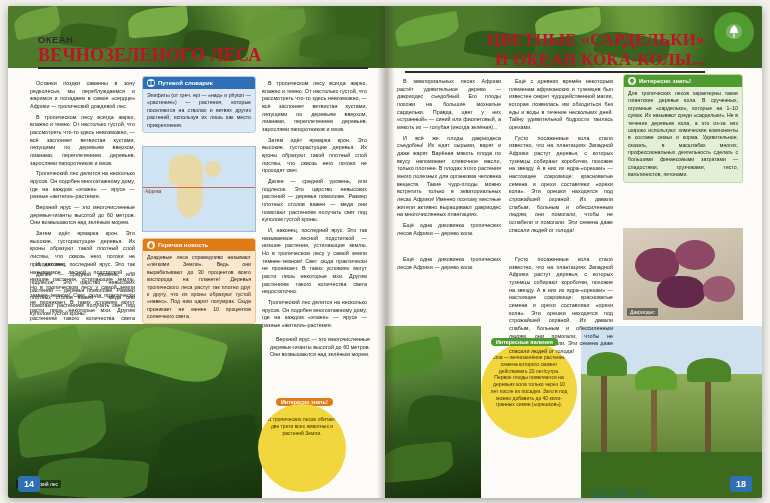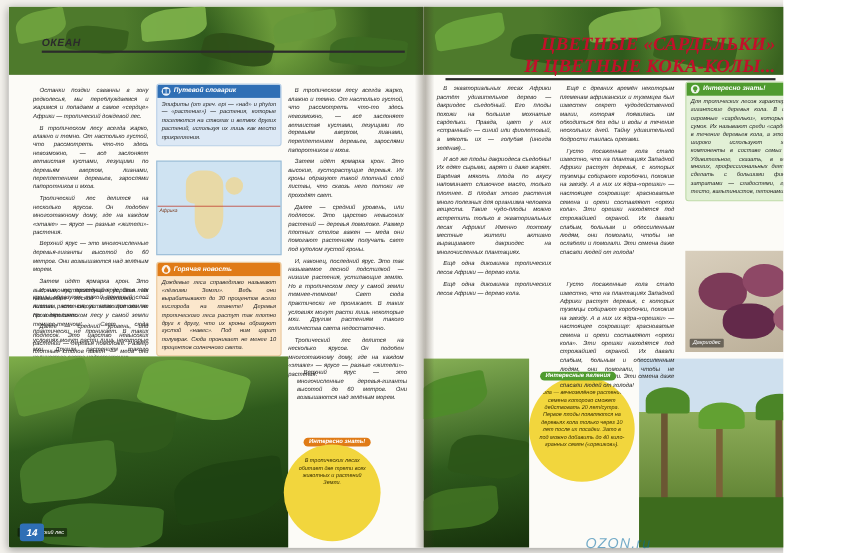--- a/index.html
+++ b/index.html
@@ -1,17 +1,17 @@
 <!DOCTYPE html>
 <html><head>
 <meta charset="utf-8">
 <style>
   html,body{margin:0;padding:0;background:#ffffff;}
   body{width:770px;height:503px;overflow:hidden;font-family:"Liberation Sans",sans-serif;}
-  .spread{position:relative;width:712px;height:503px;background:#f3f1ec;overflow:hidden;font-style:italic;}
+  .spread{position:relative;width:770px;height:503px;background:#f3f1ec;overflow:hidden;}
 
   
   .book{position:absolute;left:8px;top:6px;width:754px;height:492px;
         background:#fbfaf6;
         box-shadow:0 2px 8px rgba(0,0,0,.35);
         border-radius:2px;overflow:hidden;}
   .page{position:absolute;top:0;bottom:0;overflow:hidden;}
   .page.left{left:0;width:377px;background:#fcfbf7;}
   .page.right{left:377px;width:377px;background:#fcfbf7;}
   .gutter{position:absolute;left:369px;top:0;width:18px;height:492px;
@@ -100,20 +100,21 @@
         <div class="leaf" style="left:6px;top:4px;width:46px;height:26px;background:#6fa23e;transform:rotate(-12deg);"></div>
         <div class="leaf" style="left:52px;top:18px;width:56px;height:24px;background:#38601e;transform:rotate(8deg);"></div>
         <div class="leaf" style="left:120px;top:2px;width:60px;height:28px;background:#7cb04a;transform:rotate(-5deg);"></div>
         <div class="leaf" style="left:176px;top:26px;width:64px;height:26px;background:#2e4f18;transform:rotate(14deg);"></div>
         <div class="leaf" style="left:240px;top:6px;width:58px;height:24px;background:#66983a;transform:rotate(-9deg);"></div>
         <div class="leaf" style="left:292px;top:28px;width:70px;height:26px;background:#3c6a22;transform:rotate(6deg);"></div>
       </div>
 
       <div class="head" style="left:30px;top:28px;width:330px;">
         <div class="kicker">ОКЕАН</div>
+        <div class="title big">ВЕЧНОЗЕЛЕНОГО ЛЕСА</div>
         <div class="rule"></div>
       </div>
 
       <div class="col" style="left:22px;top:74px;width:105px;">
         <p class="ind">Останки поздки саванны в зону редколесья, мы переблуждаемся и жаримся и попадаем в самое «сердце» Африки — тропический дождевой лес.</p>
         <p class="ind">В тропическом лесу всегда жарко, влажно и темно. От настолько густой, что рассмотреть что-то здесь невозможно, — всё заслоняет ветвистая кустами, лезущими по деревьям вверхом, лианами, переплетением деревьев, зарослями папоротников и мхов.</p>
         <p class="ind">Тропический лес делится на несколько ярусов. Он подобен многоэтажному дому, где на каждом «этаже» — ярусе — разные «жители»-растения.</p>
         <p class="ind">Верхний ярус — это многочисленные деревья-гиганты высотой до 60 метров. Они возвышаются над зелёным морем.</p>
         <p class="ind">Затем идёт ярмарка крон. Это высокие, густорастущие деревья. Их кроны образуют такой плотный слой листвы, что сквозь него потоки не проходят свет.</p>
         <p class="ind">Далее — средний уровень, или подлесок. Это царство невысоких растений — деревья помоложе. Размер плотных столов важен — меда они помогают растениям получать свет под куполом густой кроны.</p>
@@ -194,21 +195,21 @@
       <div class="leafbadge">
         <svg width="24" height="24" viewBox="0 0 24 24">
           <path d="M12 4 C7 4 4 7 4 12 C4 16 7 19 12 19 C17 19 20 16 20 12 C20 7 17 4 12 4 Z" fill="#ffffff" opacity=".25"></path>
           <path d="M12 5 C9 8 8 10 8 13 H16 C16 10 15 8 12 5 Z" fill="#ffffff"></path>
           <rect x="11.4" y="13" width="1.2" height="5" fill="#ffffff"></rect>
         </svg>
       </div>
 
       <div class="head" style="left:20px;top:24px;width:300px;text-align:right;">
         <div class="title">ЦВЕТНЫЕ «САРДЕЛЬКИ»</div>
-        <div class="title">И ЦВЕТНЫЕ КОКА-КОЛЫ...</div>
+        <div class="title">И ОКЕАН КОКА-КОЛЫ...</div>
         <div class="rule"></div>
       </div>
 
       <div class="col" style="left:12px;top:72px;width:104px;">
         <p class="ind">В экваториальных лесах Африки растёт удивительное дерево — дакриодес съедобный. Его плоды похожи на большие мохнатые сардельки. Правда, цвет у них «странный» — синий или фиолетовый, а мякоть их — голубая (иногда зелёная)...</p>
         <p class="ind">И всё же плоды дакриодеса съедобны! Их едят сырыми, варят и даже жарят. Варёная мякоть плода по вкусу напоминает сливочное масло, только плотнее. В плодах этого растения много полезных для организма человека веществ. Такие чудо-плоды можно встретить только в экваториальных лесах Африки! Именно поэтому местные жители активно выращивают дакриодес на многочисленных плантациях.</p>
         <p class="ind">Ещё одна диковинка тропических лесов Африки — дерево кола.</p>
       </div>
 
       <div class="col" style="left:124px;top:72px;width:104px;">

